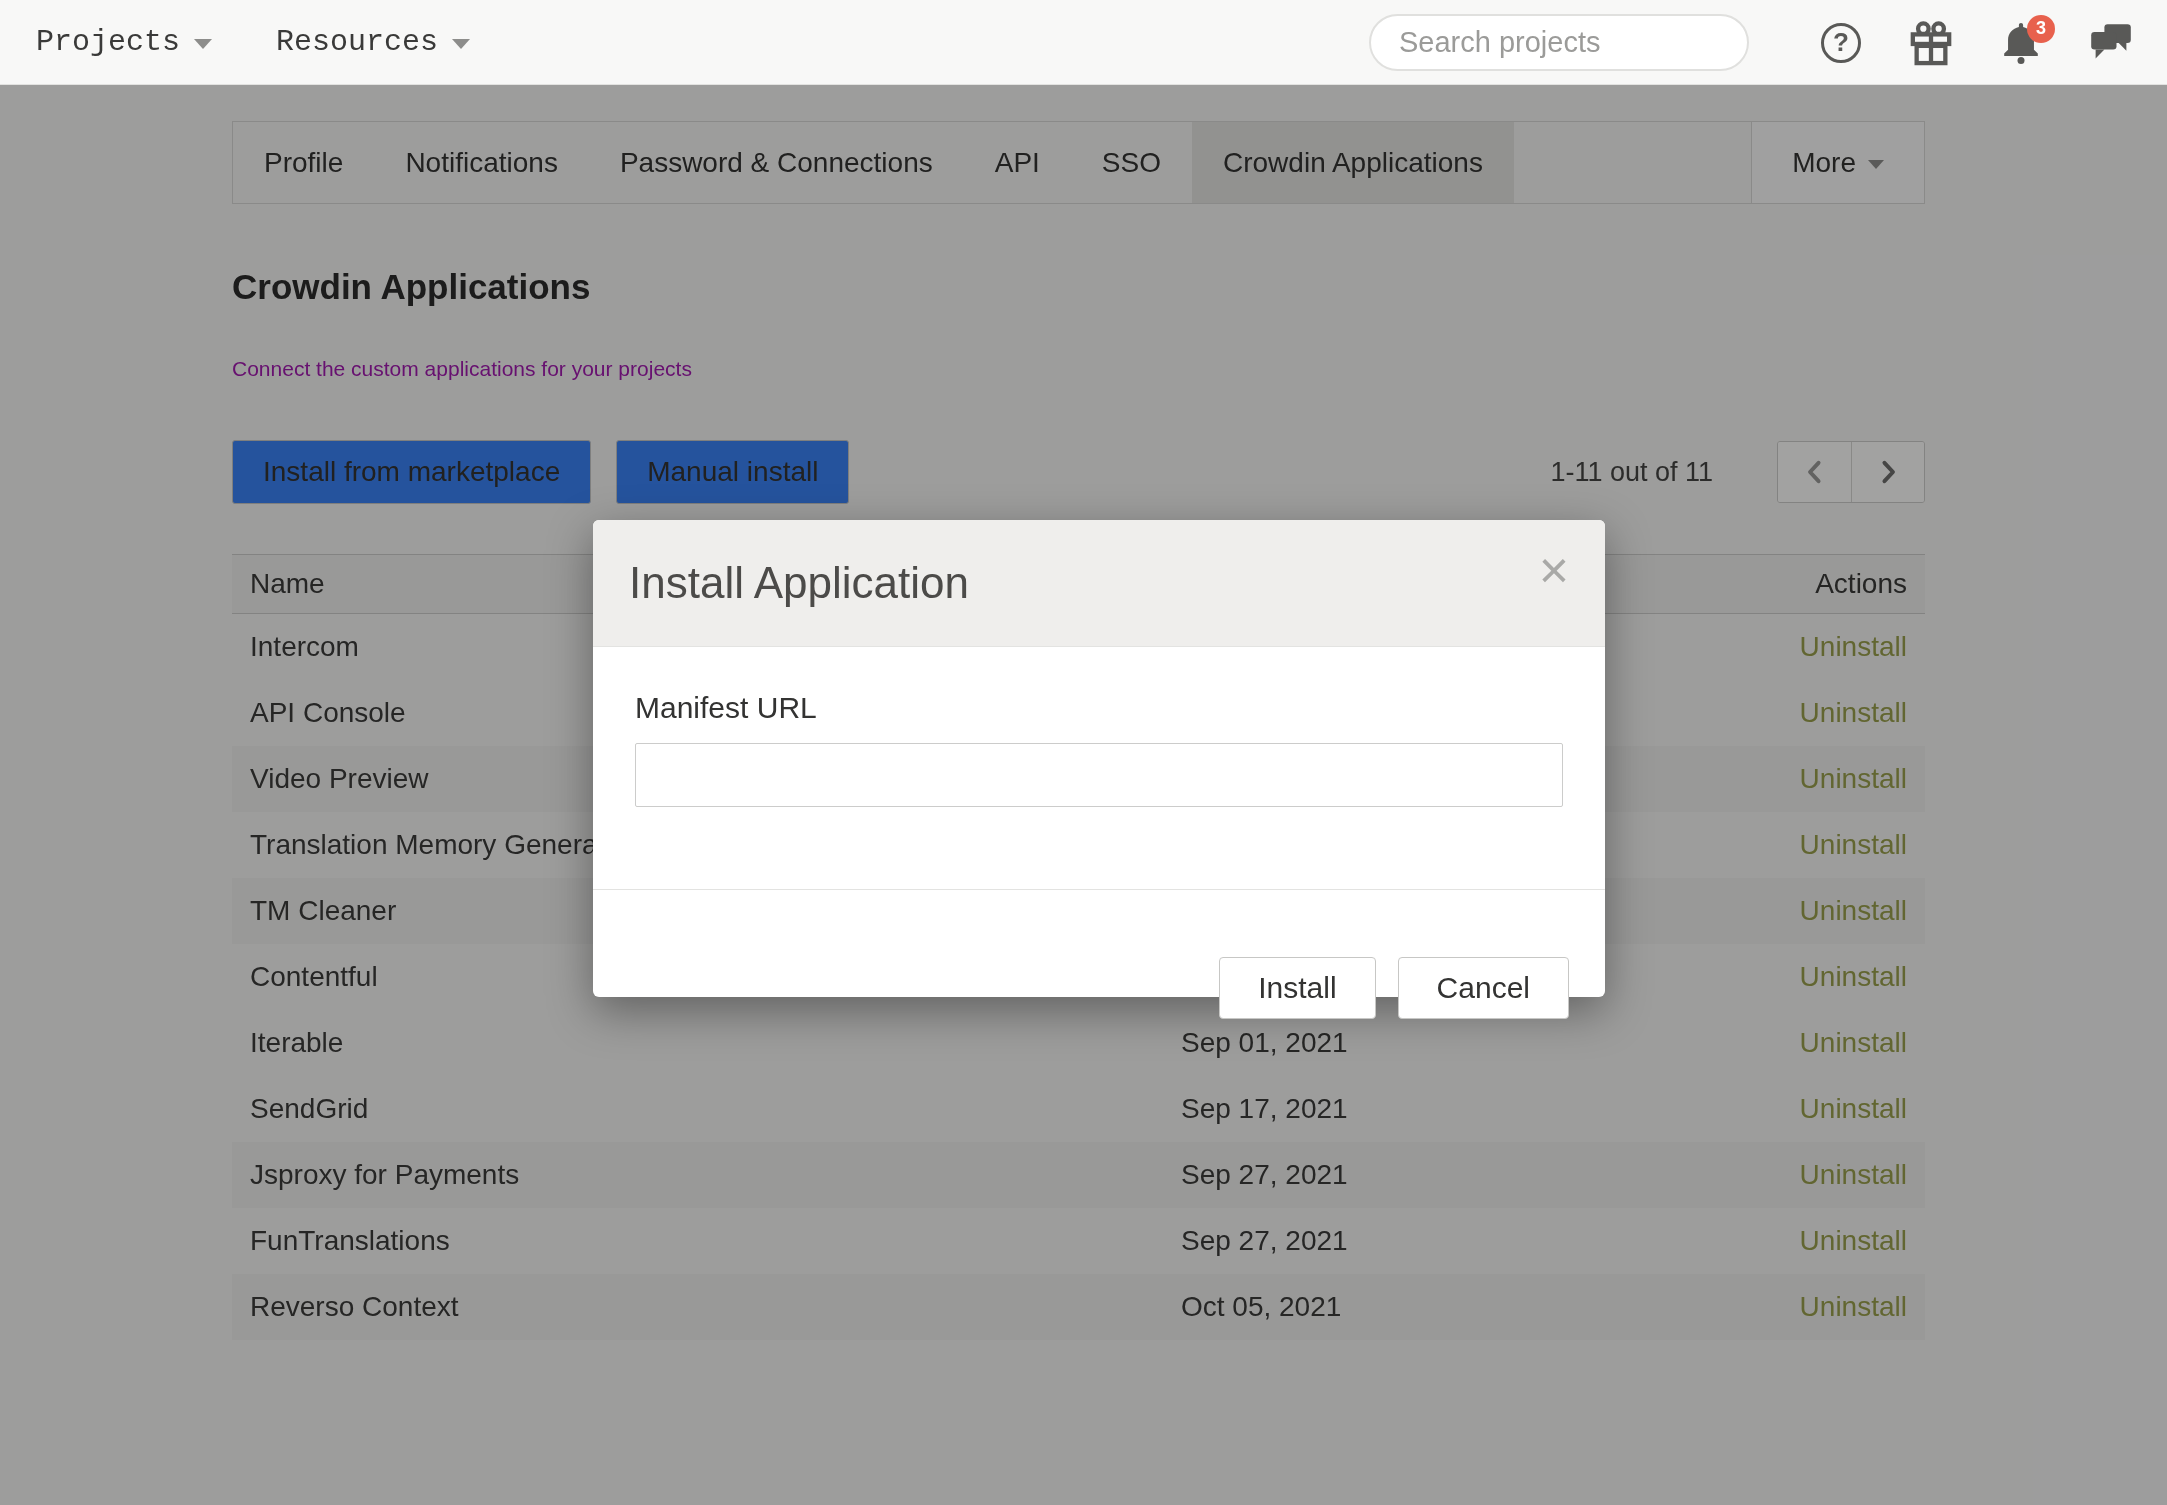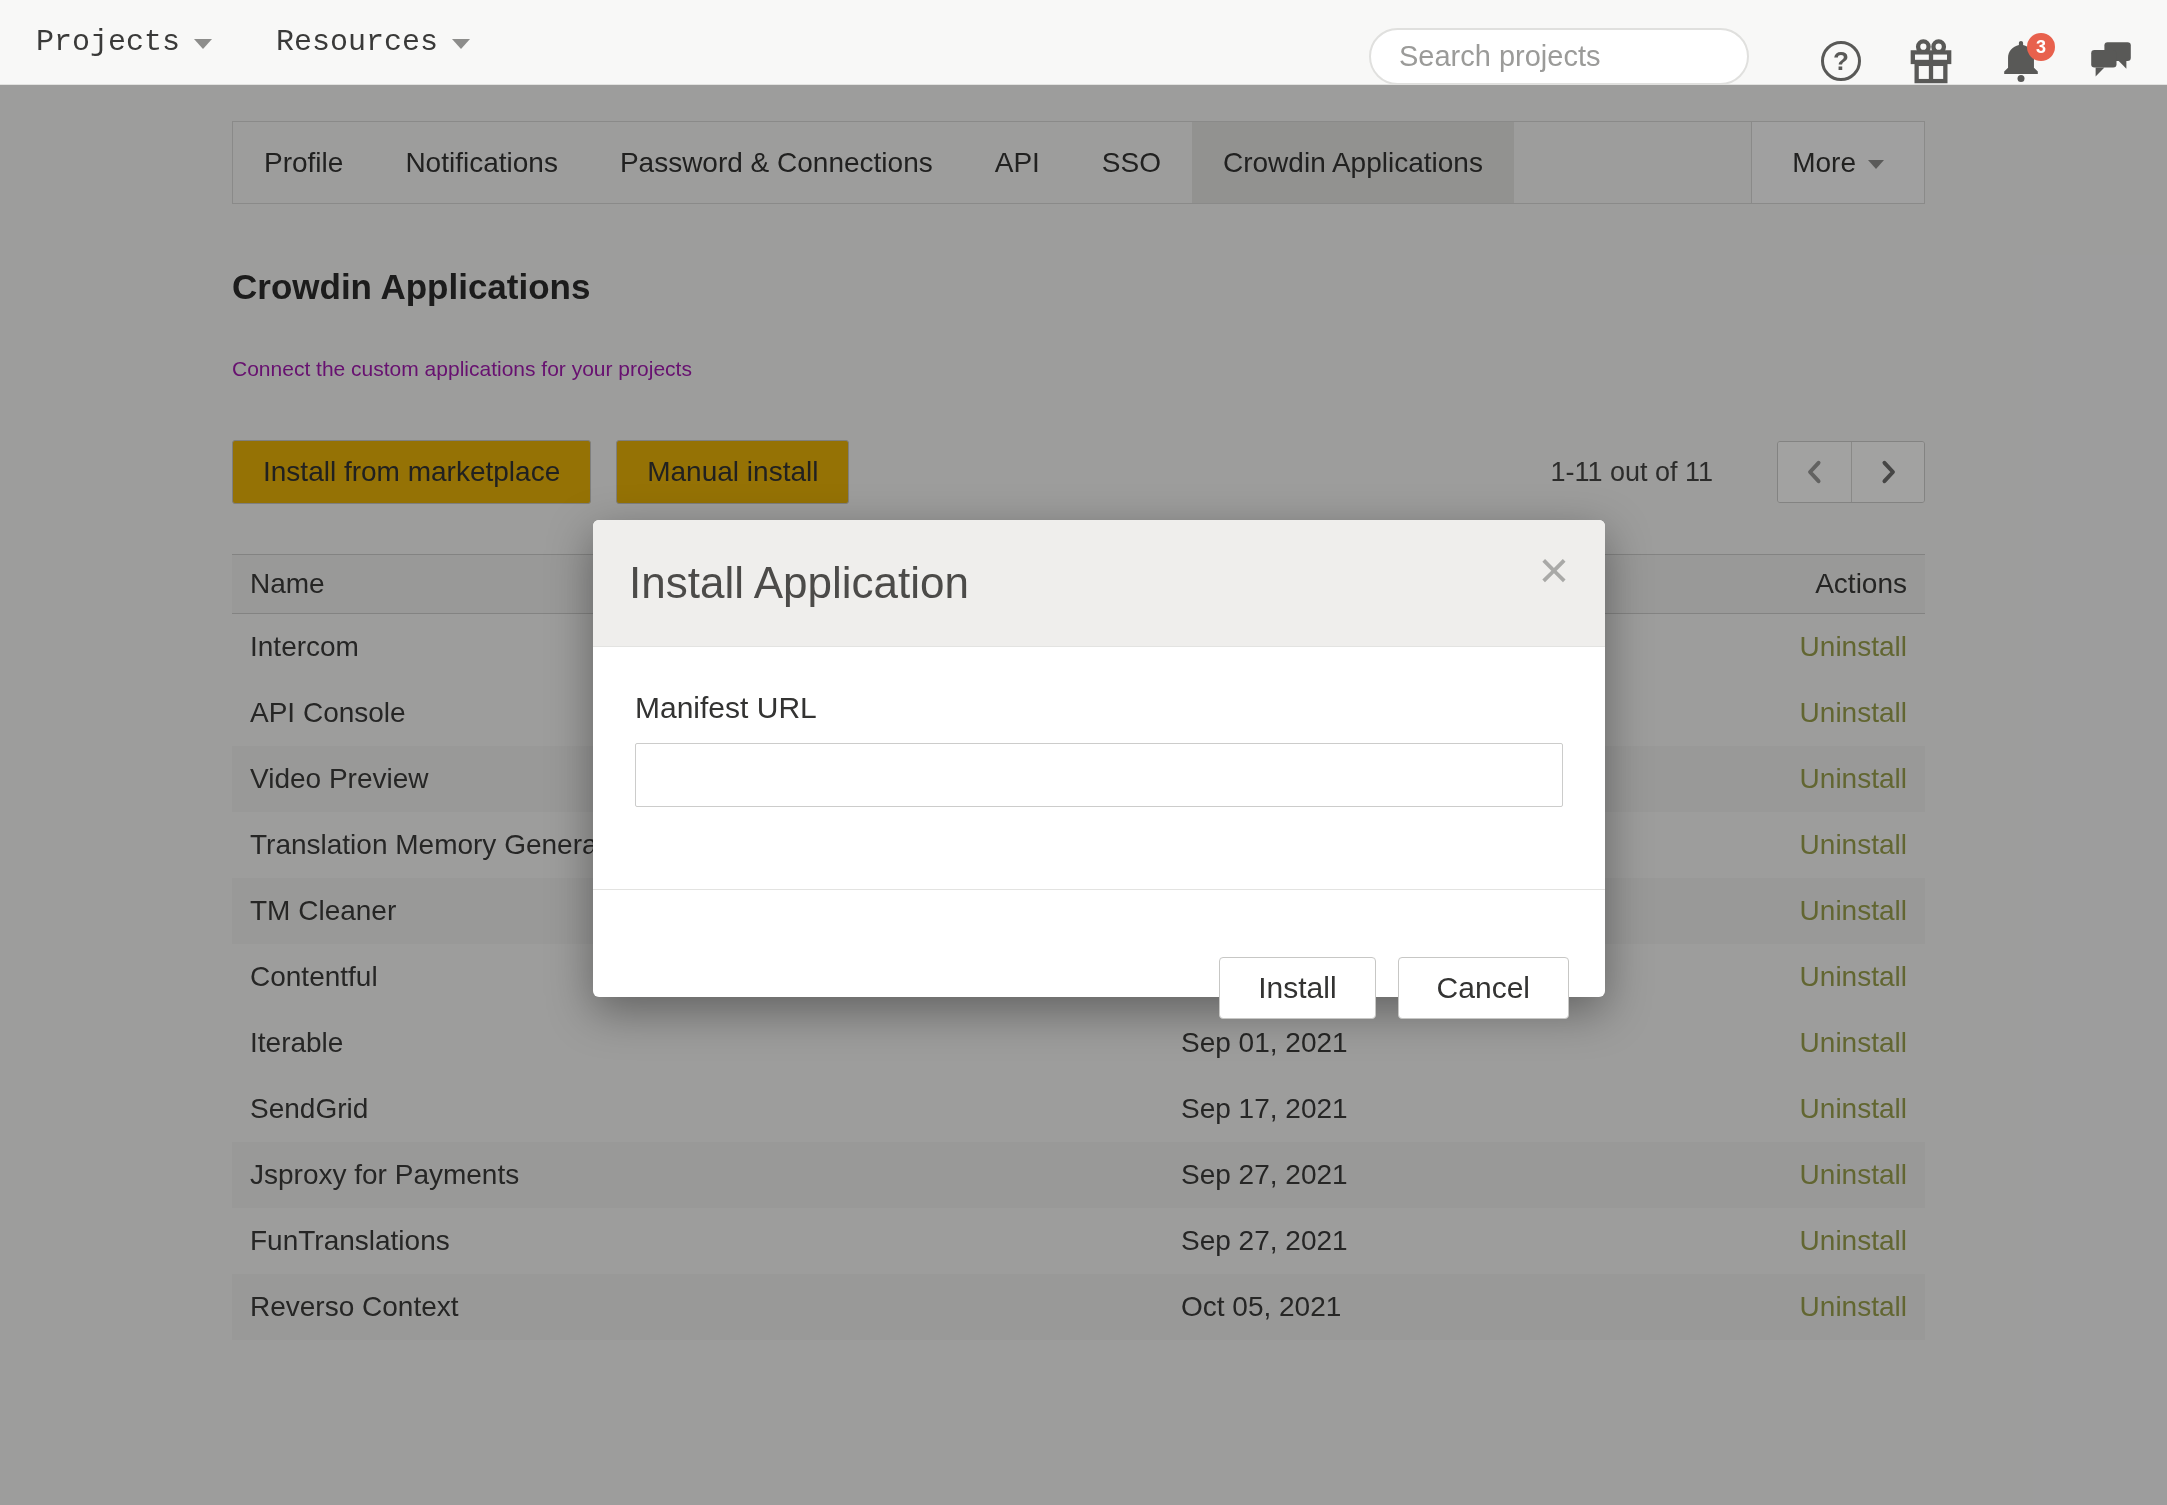--- a/index.html
+++ b/index.html
@@ -7,21 +7,21 @@
   body { font-family:"Liberation Sans", sans-serif; color:#3c3c3b; background:#f6f6f5; overflow:hidden; }
   .app { position:relative; width:2167px; height:1505px; background:#f6f6f5; }
 
   
   .topbar { position:absolute; top:0; left:0; width:2167px; height:85px; background:#f8f8f7;
             border-bottom:1px solid #e2e2e0; z-index:30; display:flex; align-items:center; }
   .topbar-menu { display:flex; align-items:center; gap:64px; padding-left:36px;font-family:Liberation Mono, monospace; }
   .menu-item { display:flex; align-items:center; font-size:30px; color:#3a3a39; cursor:pointer; }
   .caret { display:inline-block; width:0; height:0; border-left:9px solid transparent;
            border-right:9px solid transparent; border-top:10px solid #8d8d8b; margin-left:14px; margin-top:4px; }
-  .topbar-right { position:absolute; right:34px; top:0; height:85px; display:flex; align-items:flex-end; gap:46px; }
+  .topbar-right { position:absolute; right:34px; top:0; height:85px; display:flex; align-items:center; gap:46px; }
   .search-pill { width:380px; height:57px; background:#ffffff; border:2px solid #e0e0de; border-radius:29px;
                  display:flex; align-items:center; padding:0 20px 0 28px; margin-right:24px; }
   .search-pill input { flex:1; border:none; outline:none; background:transparent; font-size:29px;
                        font-family:"Liberation Sans", sans-serif; color:#3c3c3b; }
   .search-pill input::placeholder { color:#9b9b99; }
   .icon-btn { position:relative; width:44px; height:48px; display:flex; align-items:center; justify-content:center; cursor:pointer; }
   .help-circle { width:40px; height:40px; border:3px solid #595957; border-radius:50%; display:flex;
                  align-items:center; justify-content:center; font-size:26px; font-weight:bold; color:#595957; }
   .badge { position:absolute; top:-4px; right:-12px; min-width:28px; height:28px; border-radius:14px;
            background:#e8614d; color:#fff; font-size:18px; font-weight:bold; display:flex;
@@ -34,21 +34,21 @@
             background:#f6f6f5; border:1px solid #d8d8d6; display:flex; align-items:stretch; }
   .tab { display:flex; align-items:center; padding:0 31px; font-size:28px; color:#343433; cursor:pointer; white-space:nowrap; }
   .tab.active { background:#e4e4e2; }
   .tab.more { margin-left:auto; background:#fbfbfa; border-left:1px solid #d8d8d6; padding:0 40px; }
   .tab.more .caret { border-left-width:8px; border-right-width:8px; border-top-width:9px; margin-left:12px; }
 
   .page-title { position:absolute; left:232px; top:182px; font-size:35px; font-weight:bold; color:#2d2d2c; }
   .page-subtitle { position:absolute; left:232px; top:272px; font-size:21px; color:#a21caf; }
 
   .actions-row { position:absolute; left:232px; top:352px; width:1693px; height:70px; display:flex; align-items:center; }
-  .btn { height:64px; background:#eab308; border:1px solid #c7c7c5; border-radius:3px; font-size:28px;
+  .btn { height:64px; background:#3b82f6; border:1px solid #c7c7c5; border-radius:3px; font-size:28px;
          color:#343433; display:inline-flex; align-items:center; padding:0 30px; cursor:pointer;
          font-family:"Liberation Sans", sans-serif; }
   .btn + .btn { margin-left:25px; }
   .pager { margin-left:auto; display:flex; align-items:center; }
   .pager-label { font-size:27px; color:#454544; margin-right:64px; }
   .pager-group { display:flex; border:1px solid #cdcdcb; border-radius:3px; overflow:hidden; }
   .pager-btn { width:73px; height:60px; background:#fdfdfc; display:flex; align-items:center; justify-content:center; cursor:pointer; }
   .pager-btn + .pager-btn { border-left:1px solid #d6d6d4; }
 
   

